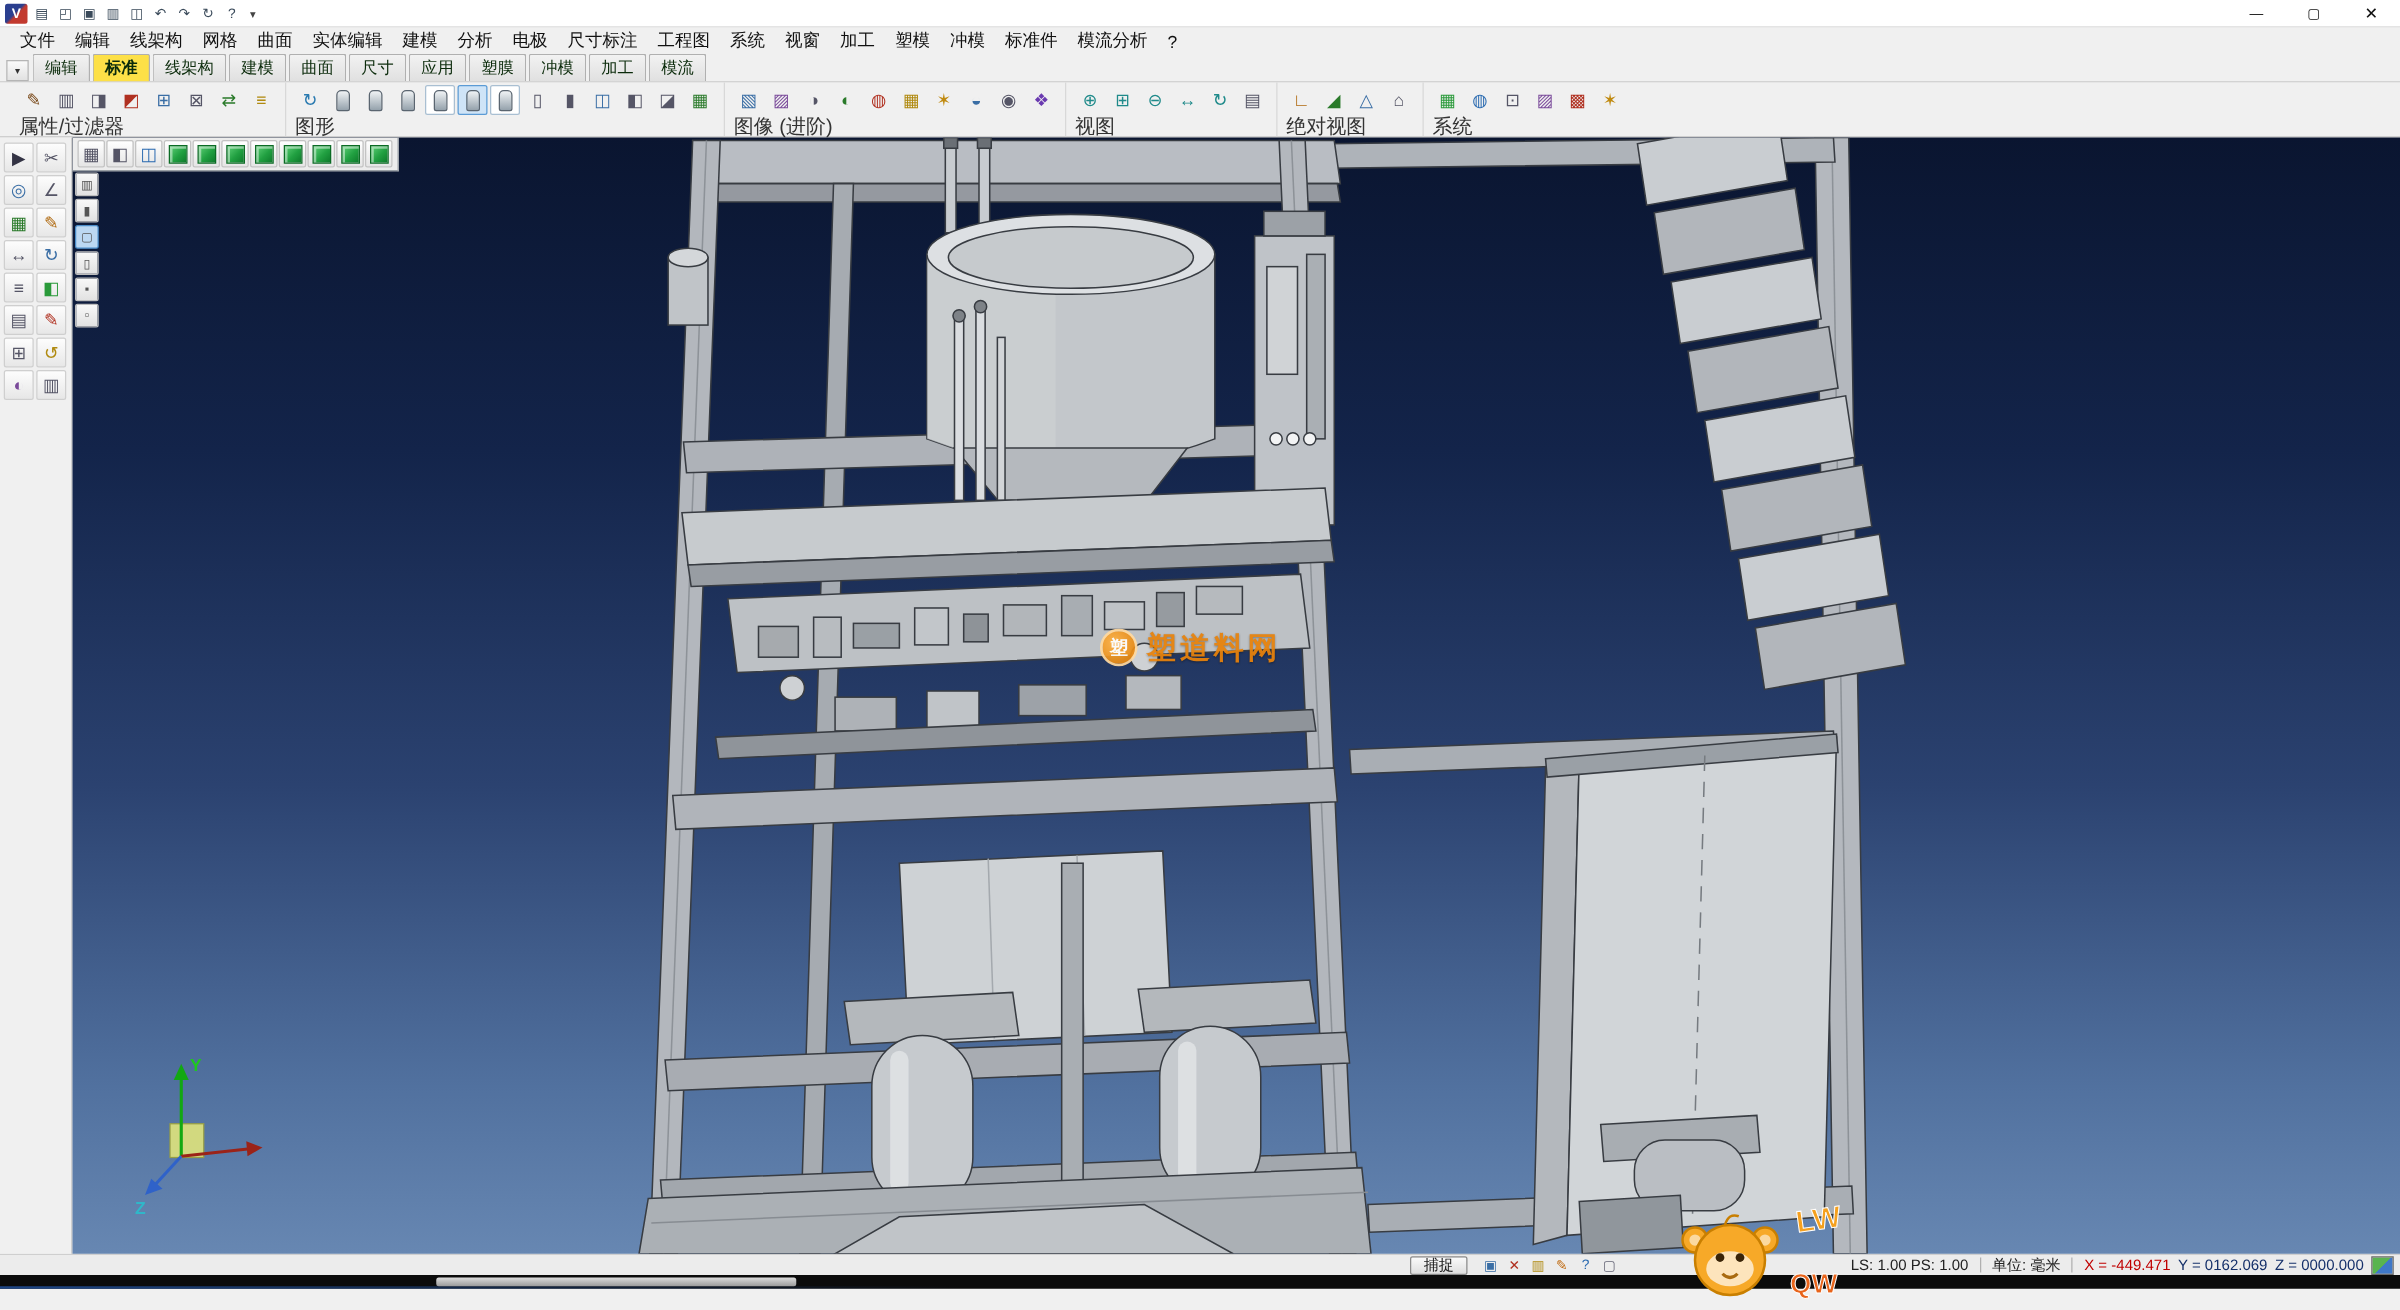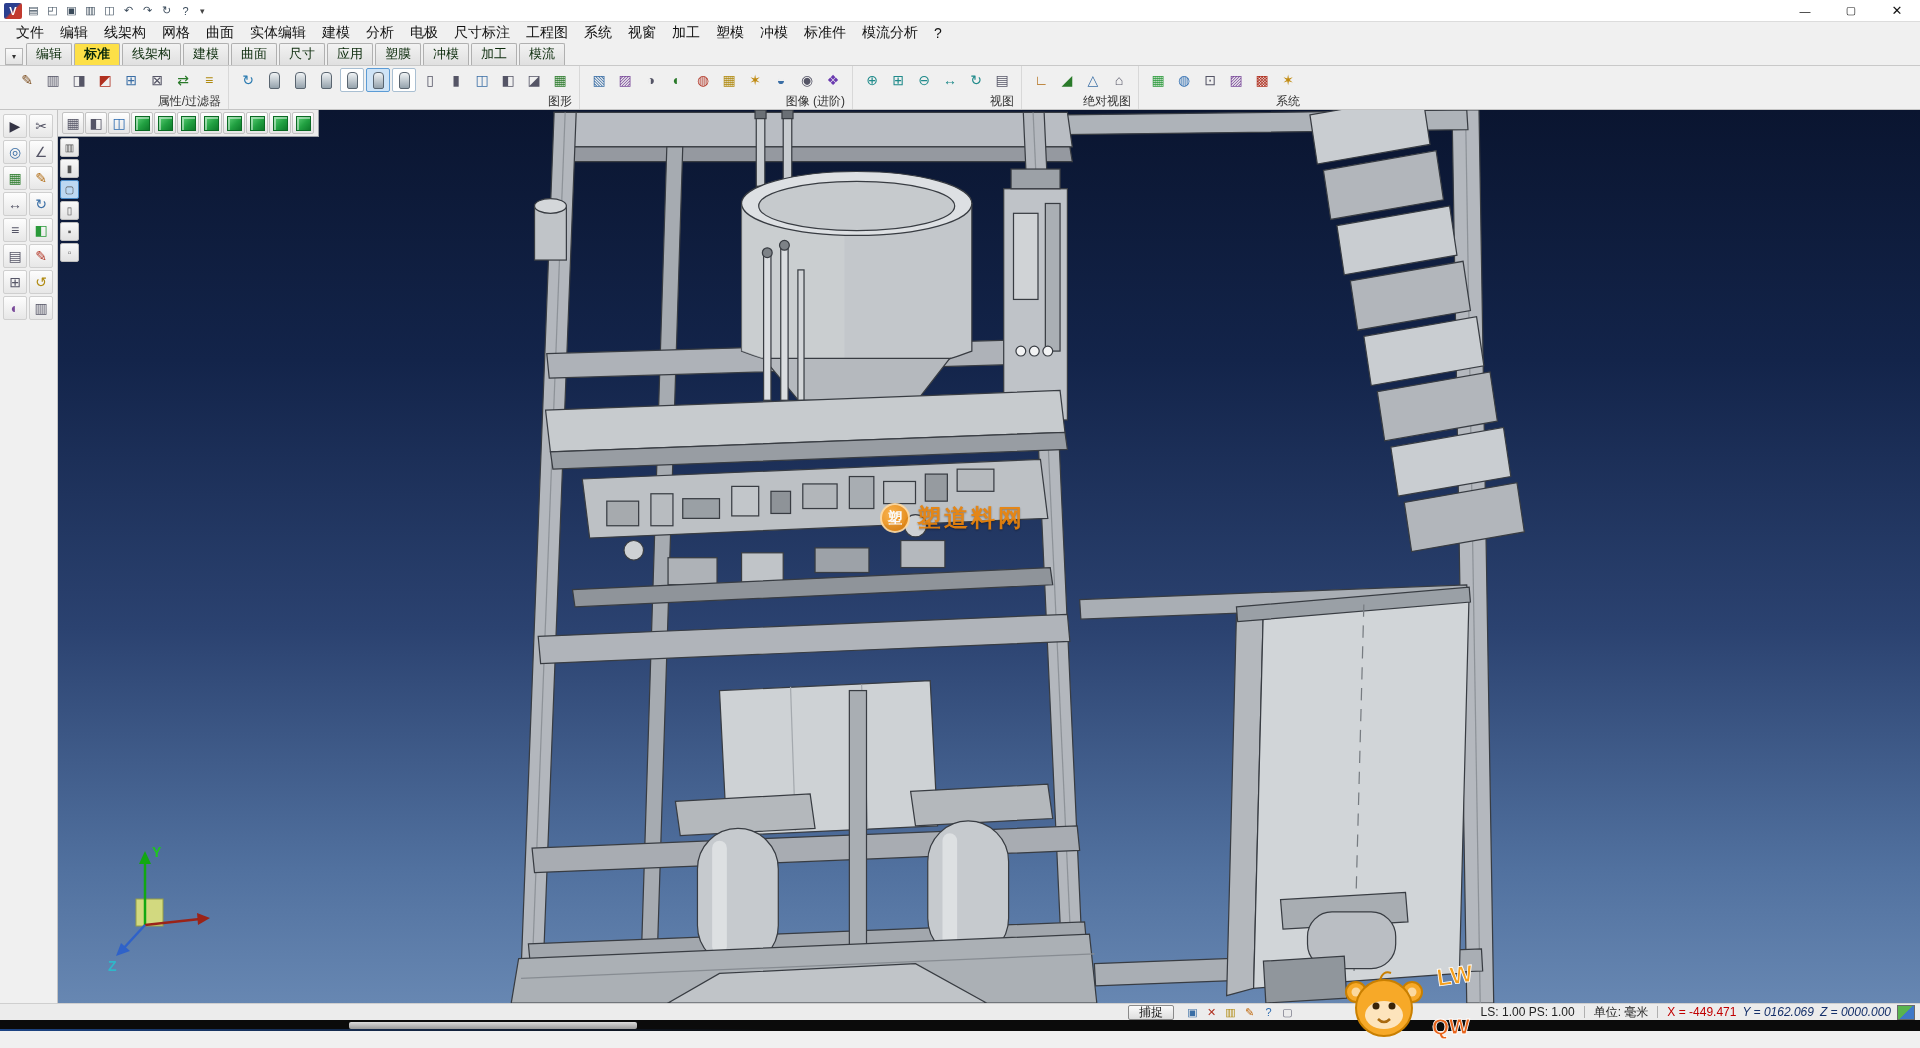--- a/index.html
+++ b/index.html
@@ -37,21 +37,21 @@
   .tgroup{display:flex;flex-direction:column;justify-content:space-between;padding:2px 7px 1px;}
   .tgroup + .tgroup{border-left:1px solid #d8d8d8;}
   .ticons{display:flex;gap:2px;align-items:center;}
   .icon{width:24px;height:24px;display:flex;align-items:center;justify-content:center;font-size:14px;
     color:#555;border:1px solid transparent;border-radius:2px;}
   .icon.pressed{background:#fff;border-color:#a9bfd2;}
   .icon.active{background:#cfe4f7;border-color:#5b9bd5;}
   .icon.cyl{font-size:0;}
   .icon.cyl::before{content:"";width:9px;height:15px;border-radius:4px 4px 2px 2px;
     background:linear-gradient(180deg,#f0f3f5,#95a2ac);border:1px solid #5a6570;}
-  .glabel{font-size:12px;color:#333;text-align:right;line-height:13px;white-space:nowrap;}
+  .glabel{font-size:16px;color:#333;text-align:left;line-height:13px;white-space:nowrap;}
 
   
   .main{display:flex;height:893px;}
   .left-toolbar{width:58px;background:#f0f0f0;border-right:1px solid #c4c4c4;
     display:flex;flex-wrap:wrap;align-content:flex-start;gap:2px;padding:4px 3px;}
   .left-toolbar .icon{width:24px;height:24px;background:linear-gradient(#fdfdfd,#e7e7e7);border:1px solid #cfcfcf;}
 
   .viewport{position:relative;flex:1;overflow:hidden;
     background:linear-gradient(180deg,#0a1530 0%,#13244a 28%,#2b4270 58%,#51719f 85%,#6787b2 100%);}
   .vp-toolbar{position:absolute;top:0;left:0;display:flex;gap:1px;background:#ececec;
@@ -85,21 +85,21 @@
   .layer-label{font-weight:bold;}
   .bluebar{height:11px;background:linear-gradient(#8cbcec,#3b74c4);border:1px solid #1d4e8f;margin-left:5px;}
 
   .statusB{height:17px;background:#ececec;border-top:1px solid #cfcfcf;display:flex;align-items:center;font-size:12px;color:#222;}
   .sb-lead{width:1128px;}
   .snap-btn{border:1px solid #8a8a8a;background:linear-gradient(#fafafa,#dedede);border-radius:2px;
     height:15px;padding:0 10px;font-size:12px;display:flex;align-items:center;margin-right:10px;white-space:nowrap;}
   .sicon{width:17px;height:16px;font-size:11px;display:flex;align-items:center;justify-content:center;margin-right:2px;}
   .statusB .spacer{flex:1;}
   .coord-x{color:#c00000;margin-right:6px;white-space:nowrap;}
-  .coord{color:#15306a;margin-right:6px;white-space:nowrap;font-style:italic;}
+  .coord{color:#15306a;margin-right:6px;white-space:nowrap;}
   .end-icon{width:18px;height:15px;margin-right:5px;border:1px solid #6a6a6a;
     background:linear-gradient(135deg,#59b44f 0 50%,#3f78c8 50% 100%);}
 
   
   .taskbar{height:11px;background:#0b0b0b;position:relative;}
   .task-seg{position:absolute;left:349px;top:2px;width:288px;height:7px;border-radius:2px;
     background:linear-gradient(#dcdcdc,#9a9a9a);}
   .task-glow{position:absolute;left:0;bottom:0;width:770px;height:2px;
     background:linear-gradient(90deg,#1d4585,rgba(10,10,10,0));}
 

